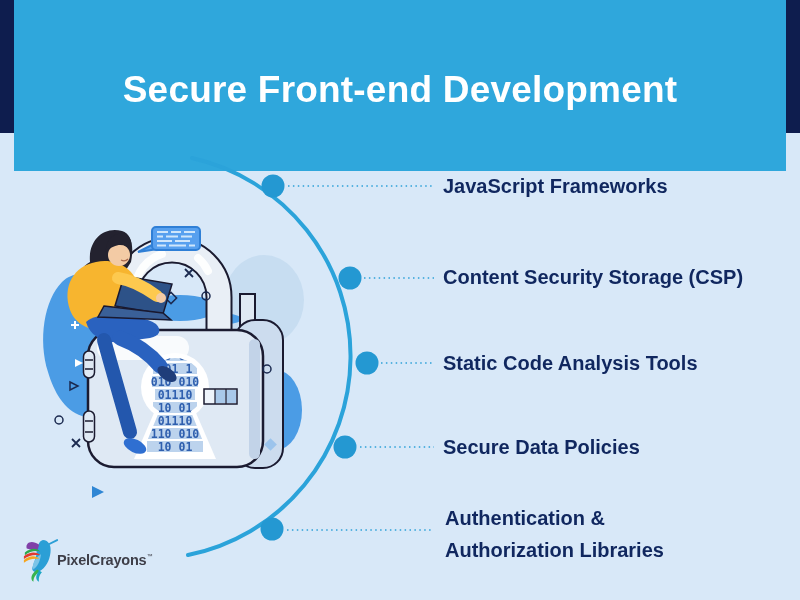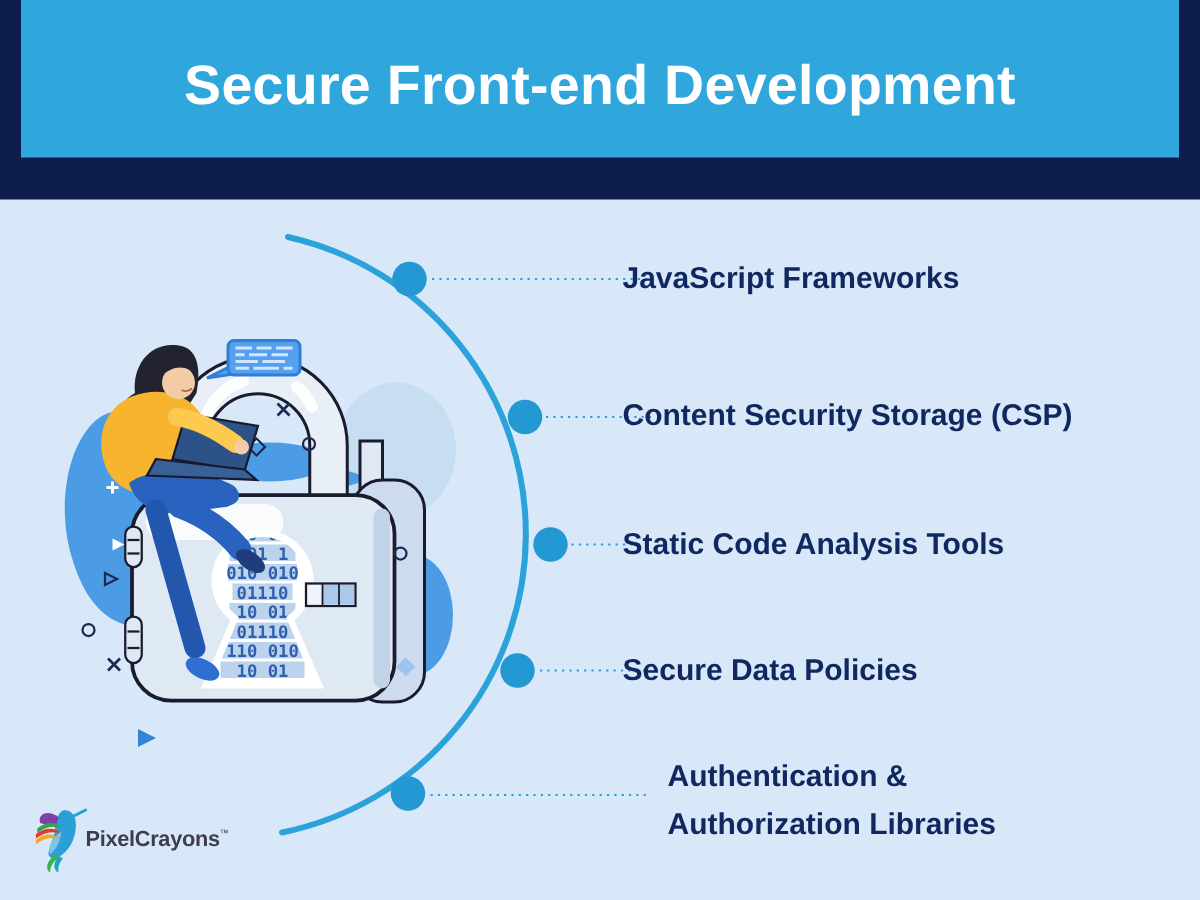--- a/index.html
+++ b/index.html
@@ -6,31 +6,31 @@
   .page{
     position:relative;width:800px;height:600px;overflow:hidden;
     background:#d8e8f8;font-family:"Liberation Sans",sans-serif;
   }
   
   .banner{
     position:absolute;top:0;left:0;width:800px;height:133px;
     background:#0e1d4e;
   }
   .banner-inner{
-    position:absolute;top:0;left:14px;right:14px;height:105px;
+    position:absolute;top:0;left:14px;right:14px;height:171px;
     background:#2fa7dc;display:flex;flex-direction:column;
     align-items:center;justify-content:center;padding-top:8px;box-sizing:border-box;
   }
   .banner-inner .t1,.banner-inner .t2{
     color:#ffffff;font-weight:bold;font-size:37px;line-height:54px;
     letter-spacing:.2px;white-space:nowrap;
   }
   
   .item{
-    position:absolute;left:415px;width:352px;
+    position:absolute;left:443px;width:352px;
     color:#10275f;font-weight:bold;font-size:20px;line-height:26px;
     white-space:pre-line;
   }
   .item.i1{top:173px;}
   .item.i2{top:264px;}
   .item.i3{top:350px;}
   .item.i4{top:434px;}
   .item.i5{top:502px;left:445px;line-height:32px;}
   
   .artwork{position:absolute;top:0;left:0;width:800px;height:600px;}

